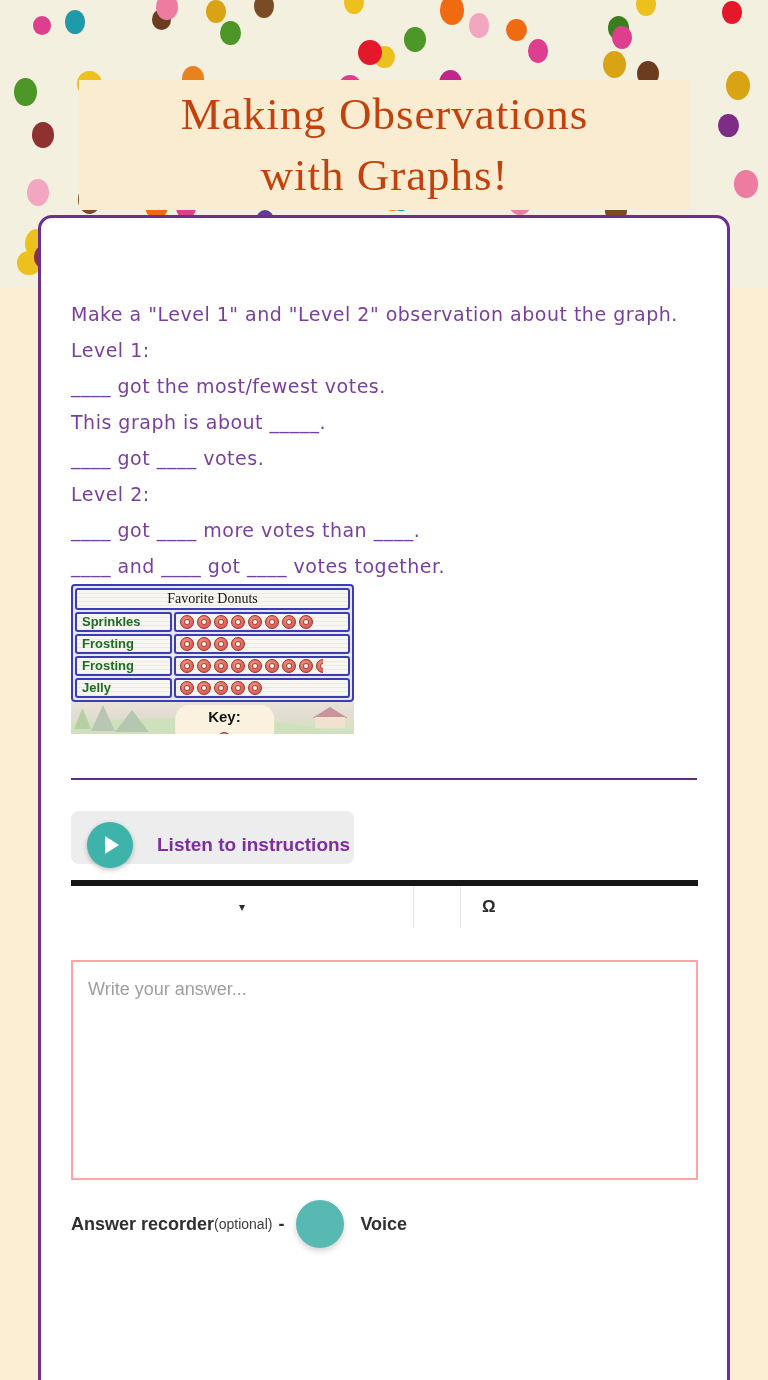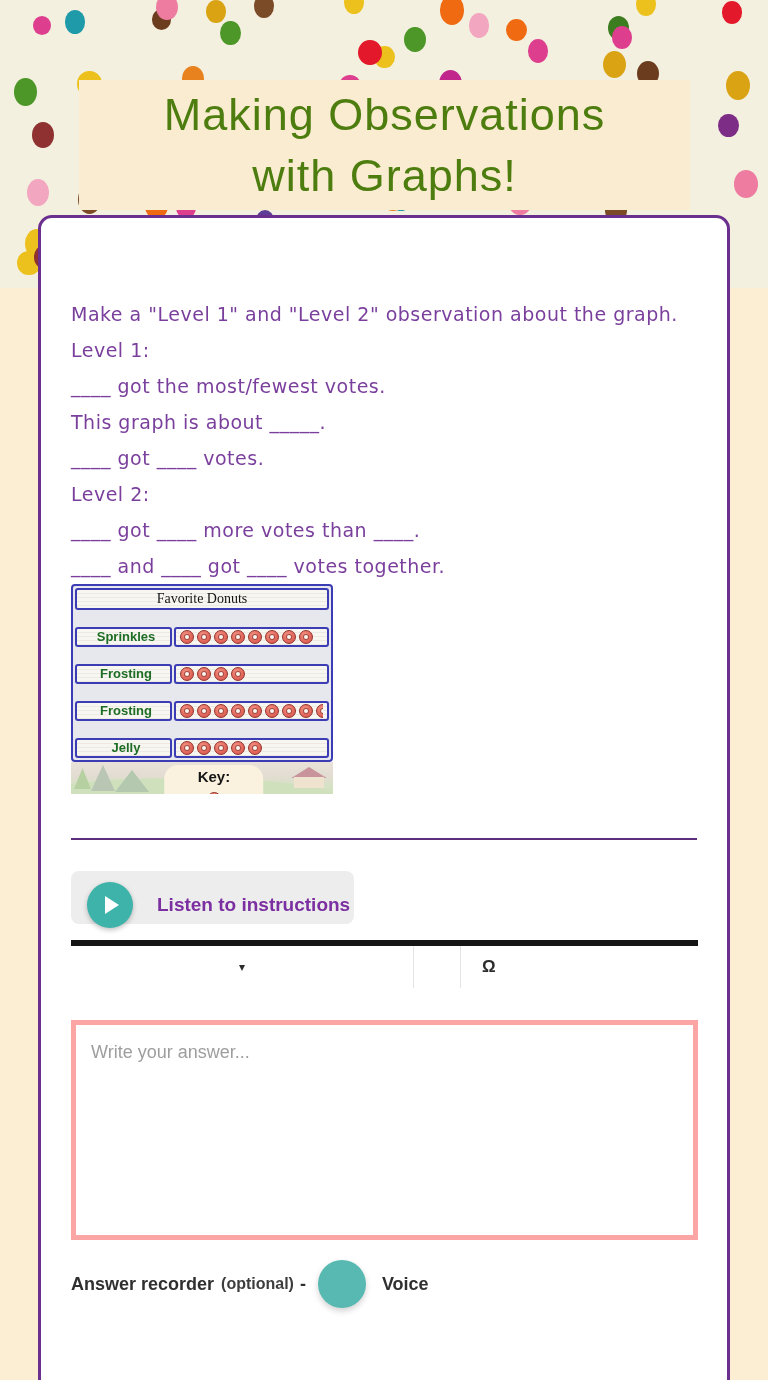--- a/index.html
+++ b/index.html
@@ -5,37 +5,37 @@
   html,body{margin:0;padding:0;width:768px;height:1380px;overflow:hidden;position:relative;
     font-family:"Liberation Sans",sans-serif;background:#fbeed3;}
 
   
   .confetti-band{position:absolute;left:0;top:0;width:768px;height:288px;background:#f4f0e0;overflow:hidden;}
   .confetti-dot{position:absolute;border-radius:50%;}
 
   
   .banner{position:absolute;left:79px;top:80px;width:611px;height:130px;background:#faecd0;
     display:flex;flex-direction:column;justify-content:center;text-align:center;z-index:2;}
-  .banner .t-line{font-family:Liberation Sans, sans-serif;font-size:45px;line-height:61px;
-    color:#4d7c0f;font-weight:500;letter-spacing:1px;}
+  .banner .t-line{font-family:Liberation Serif, serif;font-size:45px;line-height:61px;
+    color:#c2410c;font-weight:500;letter-spacing:1px;}
 
   
   .card{position:absolute;left:38px;top:215px;width:692px;height:1210px;box-sizing:border-box;
     background:#ffffff;border:3px solid #6b2f8f;border-radius:14px;padding:78px 30px 40px;z-index:3;}
 
   .prompt-line{font-family:"DejaVu Sans",sans-serif;font-size:19px;line-height:36px;color:#7a3f9d;
     letter-spacing:.5px;white-space:nowrap;}
 
   
-  .picto{width:262px;margin-top:0;}
+  .picto{width:283px;margin-top:0;}
   .picto-chart{border:2px solid #3c3cb4;border-radius:4px;background:#e7e7ee;padding:2px;box-sizing:border-box;}
   .cellbg{background-image:repeating-linear-gradient(180deg,#f7f6f1 0px,#f7f6f1 3px,#eceae2 3px,#eceae2 4px);}
   .picto-title{border:2px solid #3c3cb4;border-radius:3px;height:18px;line-height:18px;text-align:center;
     font-family:"Liberation Serif",serif;font-size:14px;color:#141414;}
-  .picto-row{display:flex;margin-top:17px;text-align:center;}
+  .picto-row{display:flex;margin-top:2px;}
   .picto-label{width:88px;border:2px solid #3c3cb4;border-radius:3px;height:16px;line-height:16px;
     padding-left:5px;font-size:13px;font-weight:bold;color:#1d6d24;}
   .picto-icons{flex:1;border:2px solid #3c3cb4;border-radius:3px;margin-left:2px;height:16px;
     display:flex;align-items:center;padding-left:4px;gap:3px;overflow:hidden;}
   .donut{width:14px;height:14px;border-radius:50%;box-sizing:border-box;flex:0 0 auto;display:inline-block;position:relative;
     background:radial-gradient(circle at 38% 32%,#f19385 0%,#e4695e 55%,#cd5349 100%);border:1px solid #93332b;}
   .donut::after{content:"";position:absolute;left:3.5px;top:3.5px;width:4px;height:4px;border-radius:50%;
     background:#f8f6f0;box-shadow:0 0 0 1px #a64a40;}
   .half-donut{width:7px;height:14px;overflow:hidden;flex:0 0 auto;display:inline-block;}
   .picto-footer{height:32px;position:relative;overflow:hidden;
@@ -61,28 +61,28 @@
   .listen-label{margin-left:24px;font-size:19px;font-weight:600;color:#7b2fa0;}
 
   
   .toolbar{margin-top:16px;width:627px;box-sizing:border-box;border-top:6px solid #151515;background:#fff;
     height:80px;display:flex;align-items:flex-start;}
   .tb-g1{width:342px;height:42px;border-right:1px solid #e4e4e4;display:flex;align-items:center;justify-content:center;cursor:pointer;}
   .tb-caret{font-size:12px;color:#2c2c2c;}
   .tb-g2{width:46px;height:42px;border-right:1px solid #e4e4e4;}
   .tb-g3{height:42px;display:flex;align-items:center;padding-left:21px;cursor:pointer;}
   .tb-omega{font-size:17px;font-weight:700;color:#2c2c2c;}
-  .answer-area{display:block;width:627px;height:220px;box-sizing:border-box;border:5px solid #fca5a5;
+  .answer-area{display:block;width:627px;height:220px;box-sizing:border-box;border:2px solid #fca5a5;
     padding:17px 15px;font-family:"Liberation Sans",sans-serif;font-size:18px;color:#333;resize:none;outline:none;}
   .answer-area::placeholder{color:#9e9e9e;}
 
   
   .recorder-row{margin-top:20px;display:flex;align-items:center;}
   .rec-label{font-size:18px;font-weight:800;color:#303030;}
-  .rec-opt{font-size:16px;font-weight:700;color:#3d3d3d;margin-left:7px;}
+  .rec-opt{font-size:14px;font-weight:400;color:#3d3d3d;}
   .rec-dash{font-size:18px;font-weight:800;color:#303030;margin-left:6px;}
   .voice-btn{width:48px;height:48px;border-radius:50%;border:none;background:#57b9b1;margin-left:12px;
     box-shadow:0 3px 6px rgba(0,0,0,.18);cursor:pointer;flex:0 0 auto;}
   .voice-label{font-size:18px;font-weight:800;color:#303030;margin-left:16px;}
 </style>
 </head>
 <body>
 
 <div class="confetti-band">
     <span class="confetti-dot" style="width: 18.0819px; height: 19.2101px; left: 32.9839px; top: 15.9611px; background: rgb(221, 63, 142);"></span>

